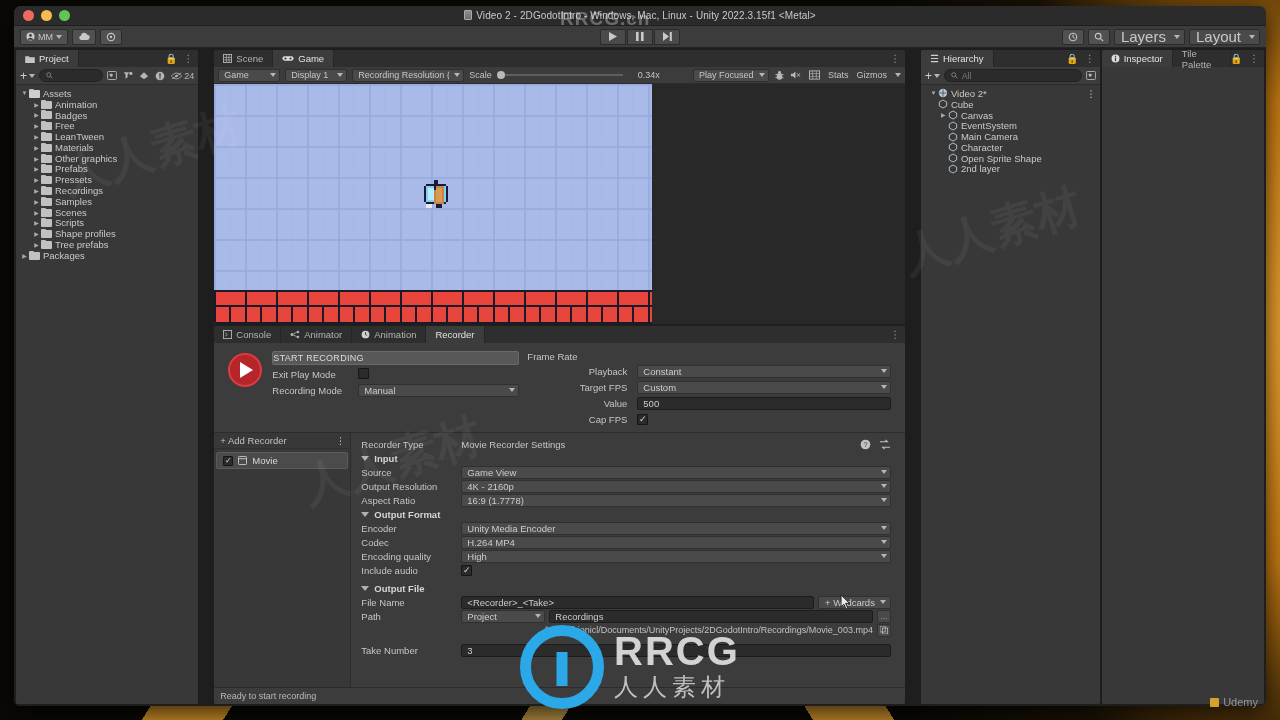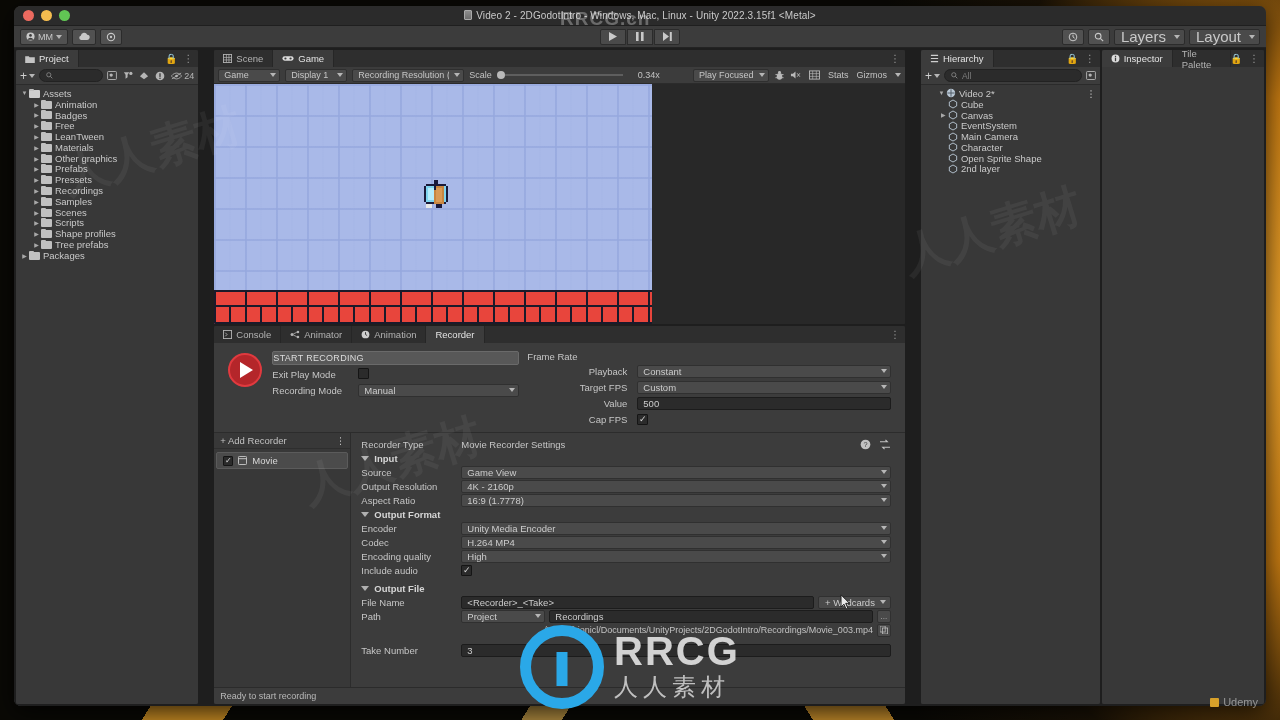--- a/index.html
+++ b/index.html
@@ -810,32 +810,32 @@
                 <path d="M6.2 6.2L9 9" stroke="#8a8a8a" stroke-width="1.3"></path>
               </svg>
             <span>All</span>
           </div>
           <svg width="10" height="9" viewBox="0 0 12 11">
               <rect x=".6" y=".6" width="10.8" height="9.8" rx="1" fill="none" stroke="#b5b5b5" stroke-width="1.1"></rect>
               <circle cx="5" cy="5" r="2" fill="#b5b5b5"></circle>
             </svg>
         </div>
         <div class="tree" id="hierarchy-tree">
-            <div class="row" style="padding-left: 16px;">
+            <div class="row" style="padding-left: 8px;">
               <span class="arrow">▼</span>
               <span class="cube">
                 <svg width="10" height="10" viewBox="0 0 12 12">
                   <circle cx="6" cy="6" r="5" fill="#b9c7d4"></circle>
                   <path d="M6 1.6v8.8M1.6 6h8.8" stroke="#4a5560" stroke-width="1.1"></path>
                 </svg>
               </span>
               <span>Video 2*</span>
               <span class="kebab" style="margin-left: auto; padding-right: 5px;">⋮</span>
             </div>
-            <div class="row" style="padding-left: 18px;">
+            <div class="row" style="padding-left: 8px;">
               <span class="arrow"></span>
               <span class="cube">
                 <svg width="10" height="10" viewBox="0 0 12 12">
                   <path d="M6 1.2l4.4 2.4v4.8L6 10.8 1.6 8.4V3.6z" fill="none" stroke="#b9c7d4" stroke-width="1.1"></path>
                 </svg>
               </span>
               <span>Cube</span>
             </div>
             <div class="row" style="padding-left: 18px;">
               <span class="arrow">▶</span>

